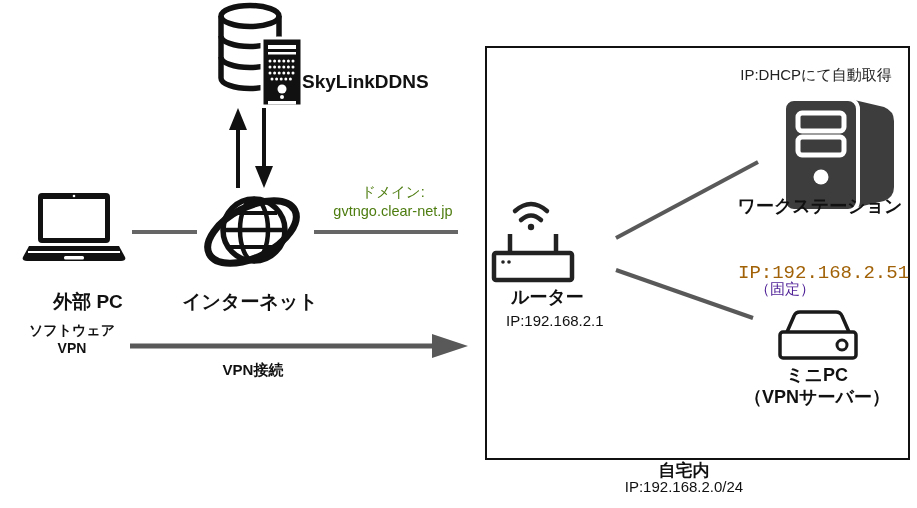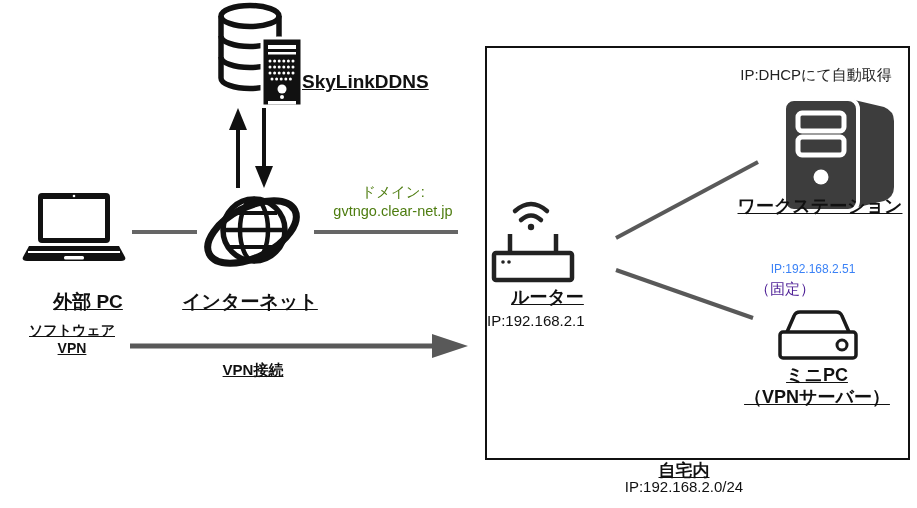--- a/index.html
+++ b/index.html
@@ -2,21 +2,21 @@
 <html><head>
 <meta charset="utf-8">
 <style>
   html,body{margin:0;padding:0;background:#fff;}
   #canvas{
     position:relative;width:917px;height:508px;background:#ffffff;overflow:hidden;
     font-family:"Liberation Sans","DejaVu Sans",sans-serif;color:#111;
   }
   .abs{position:absolute;}
   .lbl{white-space:nowrap;}
-  .bold{font-weight:700;text-decoration:underline;}
+  .bold{font-weight:700;}
   .ctr{text-align:center;}
   svg{display:block;}
   .hairline{background:#666;}
 </style>
 </head>
 <body>
 
 <div id="canvas">
 
   <svg class="abs" style="left:216px;top:2px;" width="88" height="106" viewBox="0 0 88 106">
@@ -114,40 +114,40 @@
     <path d="M27,19 Q43,5 59,19" fill="none" stroke="#222" stroke-width="4.5" stroke-linecap="round"></path>
     <path d="M33,28 Q43,19 53,28" fill="none" stroke="#222" stroke-width="4.5" stroke-linecap="round"></path>
     <circle cx="43" cy="35" r="3.2" fill="#222"></circle>
     <line x1="22" y1="42" x2="22" y2="62" stroke="#222" stroke-width="4.5"></line>
     <line x1="68" y1="42" x2="68" y2="62" stroke="#222" stroke-width="4.5"></line>
     <rect x="6" y="61" width="78" height="27" rx="2" fill="#fff" stroke="#222" stroke-width="4.5"></rect>
     <circle cx="15" cy="70" r="1.8" fill="#222"></circle>
     <circle cx="21" cy="70" r="1.8" fill="#222"></circle>
   </svg>
   <div class="abs bold lbl" style="left:511px;top:285px;font-size:18px;">ルーター</div>
-  <div class="abs lbl" style="left:487px;top:312px;font-size:15px;">IP:192.168.2.1</div>
+  <div class="abs lbl" style="left:506px;top:312px;font-size:15px;">IP:192.168.2.1</div>
 
   <svg class="abs" style="left:612px;top:156px;" width="150" height="88" viewBox="0 0 150 88">
     <line x1="4" y1="82" x2="146" y2="6" stroke="#595959" stroke-width="4"></line>
   </svg>
   <svg class="abs" style="left:612px;top:266px;" width="145" height="56" viewBox="0 0 145 56">
     <line x1="4" y1="4" x2="141" y2="52" stroke="#595959" stroke-width="4"></line>
   </svg>
 
   <div class="abs ctr lbl" style="left:711px;top:66px;width:210px;font-size:15px;color:#222;">IP:DHCPにて自動取得</div>
   <svg class="abs" style="left:772px;top:97px;" width="132" height="118" viewBox="0 0 132 118">
     <path d="M78,2 L112,10 Q122,14 122,24 L122,90 Q122,100 112,104 L78,112 Z" fill="#3d3d3d"></path>
     <rect x="12" y="2" width="74" height="112" rx="10" fill="#3d3d3d" stroke="#fff" stroke-width="4"></rect>
     <rect x="26" y="16" width="46" height="18" rx="4" fill="none" stroke="#fff" stroke-width="5"></rect>
     <rect x="26" y="40" width="46" height="18" rx="4" fill="none" stroke="#fff" stroke-width="5"></rect>
     <circle cx="49" cy="80" r="7.5" fill="#fff"></circle>
   </svg>
   <div class="abs ctr bold lbl" style="left:728px;top:194px;width:184px;font-size:18px;">ワークステーション</div>
 
-  <div class="abs ctr lbl" style="left:738px;top:262px;width:150px;font-size:12px;color:#3b82f6;">IP:192.168.2.51</div>
+  <div class="abs ctr lbl" style="left:738px;top:262px;width:150px;font-size:19px;color:#a16207;font-family:Liberation Mono, monospace;">IP:192.168.2.51</div>
   <div class="abs ctr lbl" style="left:710px;top:280px;width:150px;font-size:15px;color:#4c1d95;">（固定）</div>
   <svg class="abs" style="left:772px;top:308px;" width="92" height="54" viewBox="0 0 92 54">
     <path d="M15,24 L22,8 Q23.5,4 28,4 L64,4 Q68.5,4 70,8 L77,24" fill="#fff" stroke="#1a1a1a" stroke-width="3.5" stroke-linejoin="round"></path>
     <rect x="8" y="24" width="76" height="26" rx="3" fill="#fff" stroke="#1a1a1a" stroke-width="3.5"></rect>
     <circle cx="70" cy="37" r="5" fill="#fff" stroke="#1a1a1a" stroke-width="3"></circle>
   </svg>
   <div class="abs ctr bold" style="left:737px;top:364px;width:160px;font-size:18px;line-height:22px;">
     <div class="lbl">ミニPC</div>
     <div class="lbl">（VPNサーバー）</div>
   </div>

